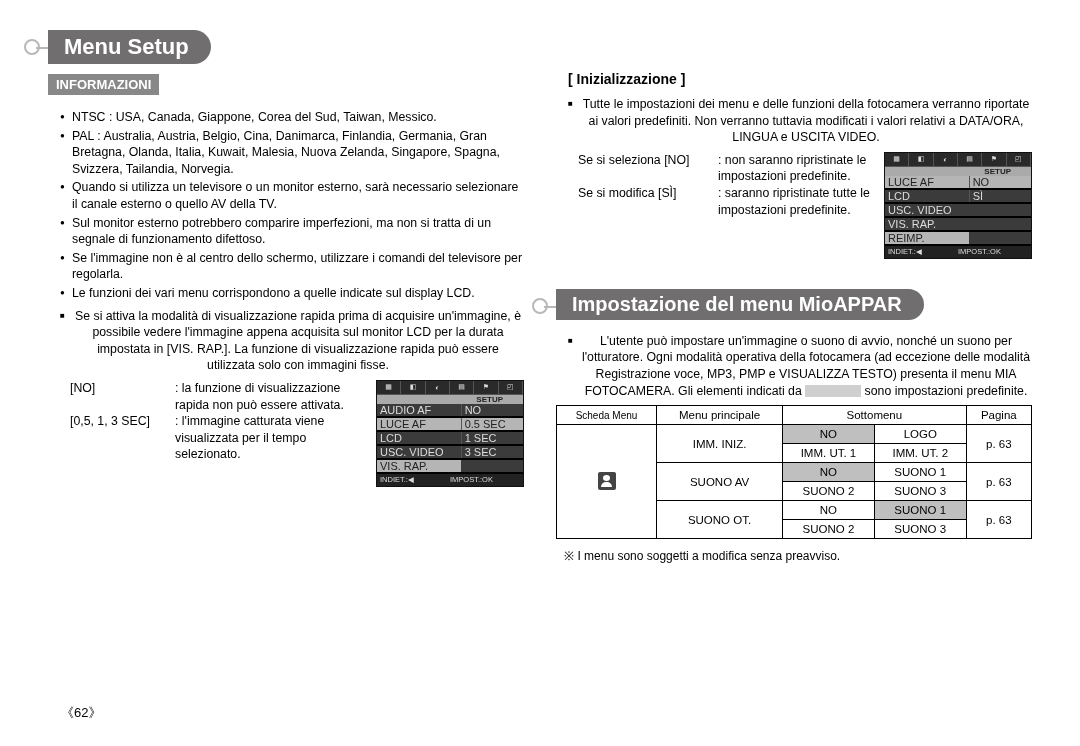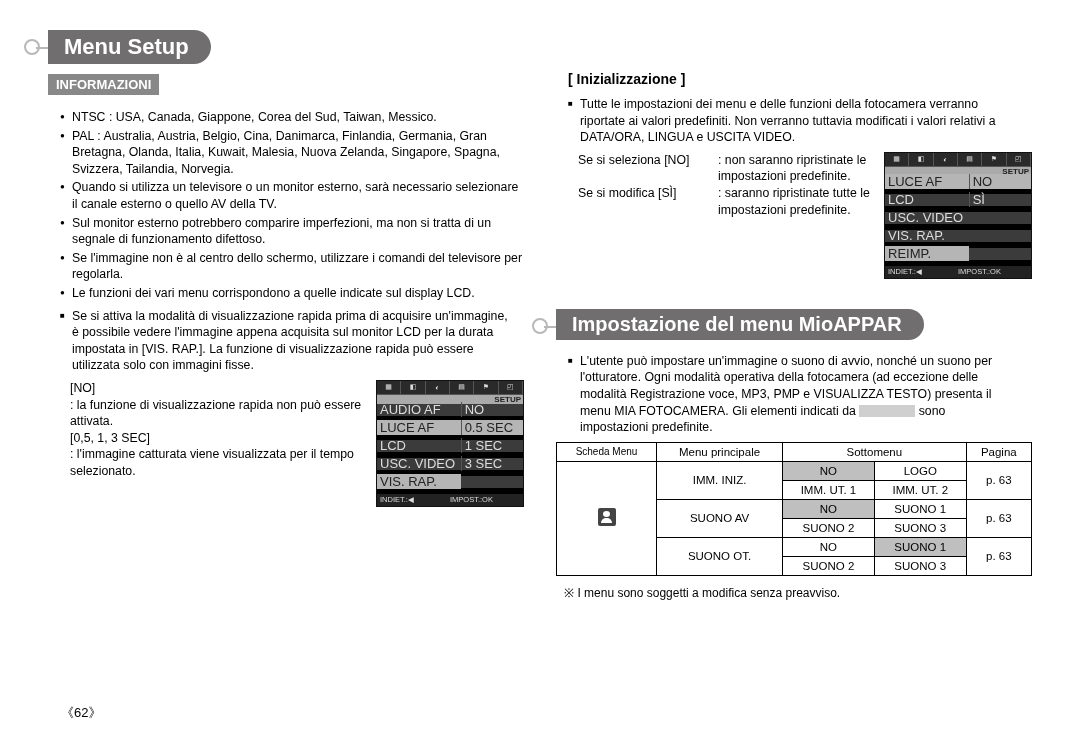--- a/index.html
+++ b/index.html
@@ -85,42 +85,42 @@
   ul.dots > li::before {
     content: "●";
     font-size: 8px;
     position: absolute;
     left: 0;
     top: 3px;
   }
   ul.square {
     list-style: none;
     padding-left: 12px;
-    margin: 0 16px 6px 0;
+    margin: 0 0 6px 0;
     font-size: 12.3px;
     line-height: 1.35;
+    text-align: center;
   }
   ul.square > li {
     position: relative;
     padding-left: 12px;
     margin-bottom: 2px;
   }
   ul.square > li::before {
     content: "■";
     font-size: 8px;
     position: absolute;
     left: 0;
     top: 3px;
   }
   .def-row {
     display: flex;
     font-size: 12.3px;
     line-height: 1.35;
     padding-left: 22px;
-    flex-direction: column;
   }
   .def-label {
     width: 105px;
     flex-shrink: 0;
   }
   .def-text {
     flex: 1;
   }
   .page-num {
     position: absolute;
@@ -145,27 +145,27 @@
   }
   .cam-tabs span {
     flex: 1;
     border-right: 1px solid #555;
     display:flex;align-items:center;justify-content:center;
     font-size:7px;
   }
   .cam-setup {
     background:#aaa;color:#222;
     text-align:right;
-    padding:0 2px;
+    padding:0 20px;
     font-size:8px; font-weight:bold;
   }
   .cam-row {
     display:flex;
-    border-bottom:6px solid #000000;
-    font-size:13px;
+    border-bottom:2px solid #000000;
+    font-size:11px;
     height: 12px;
     align-items:center;
   }
   .cam-row .l { width:58%; padding-left:3px; }
   .cam-row .r { width:42%; padding-left:3px; border-left:1px solid #555;}
   .cam-row.hi .l { background:#b5b5b5;color:#222; }
   .cam-row.hi .r { background:#b5b5b5;color:#222; }
   .cam-foot {
     display:flex;
     font-size:7.5px;

